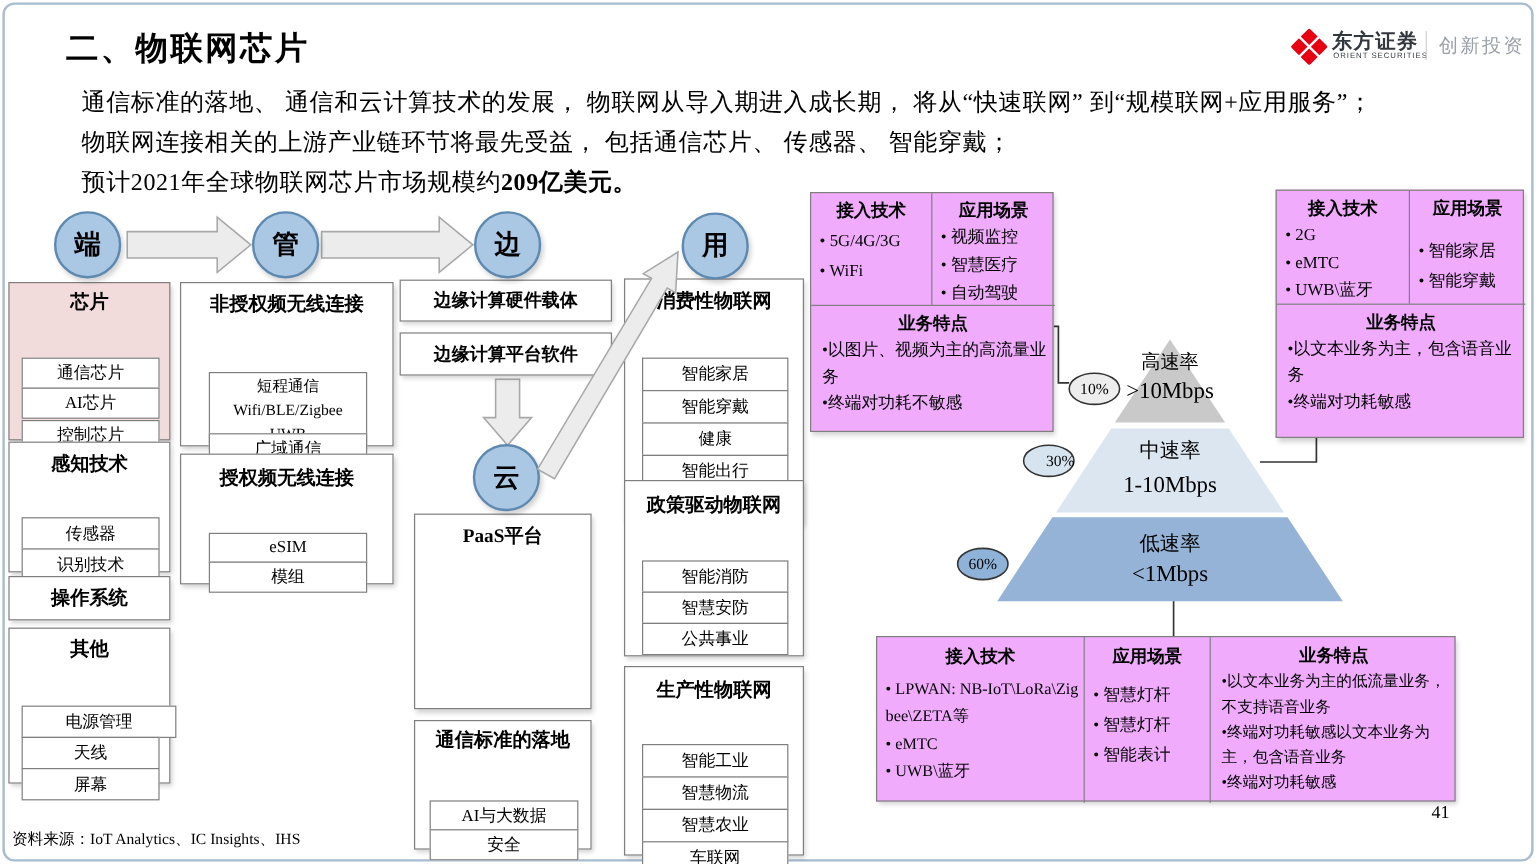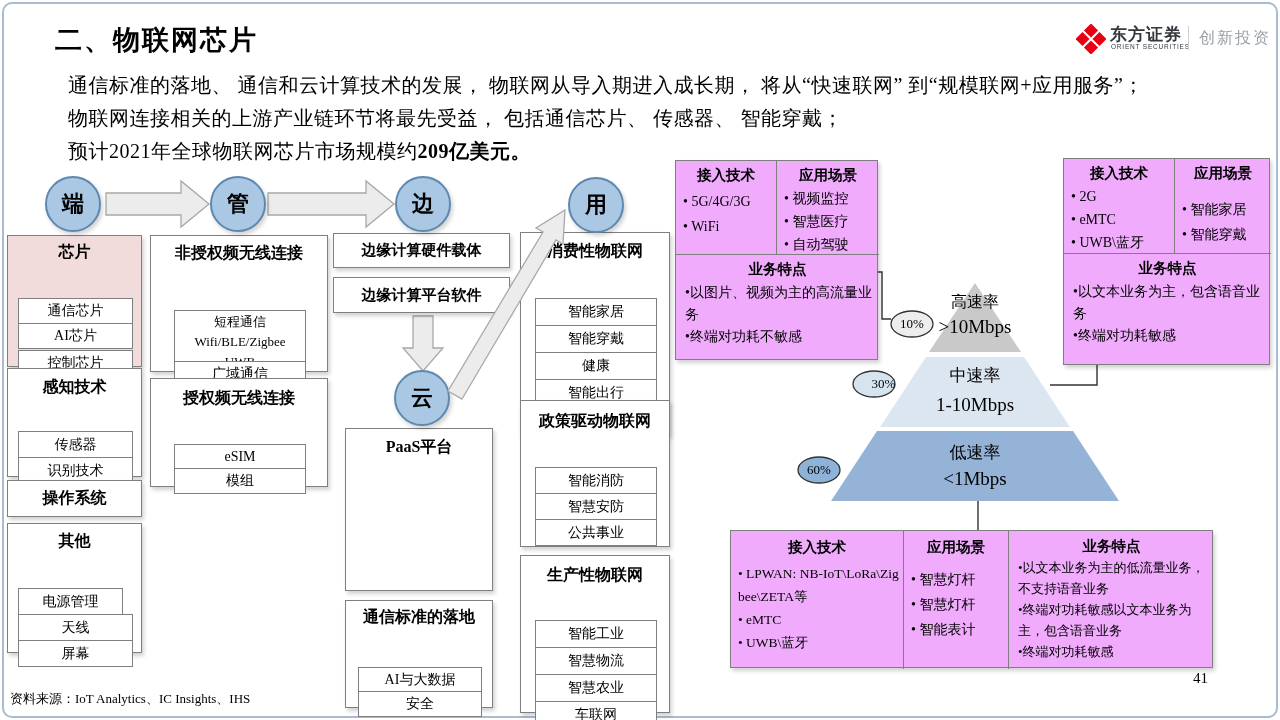--- a/index.html
+++ b/index.html
@@ -109,21 +109,21 @@
   <div class="abs box lvl2" style="left:7px;top:368px;width:135px;height:109px;">
     <div class="box-title" style="top:8px;">感知技术</div>
     <div class="cell" style="left:10px;top:42px;width:115px;height:27px;">传感器</div>
     <div class="cell" style="left:10px;top:68px;width:115px;height:27px;">识别技术</div>
   </div>
 
   <div class="abs box center-title lvl2" style="left:7px;top:480px;width:135px;height:37px;">操作系统</div>
 
   <div class="abs box lvl2" style="left:7px;top:523px;width:135px;height:130px;">
     <div class="box-title" style="top:7px;">其他</div>
-    <div class="cell" style="left:10px;top:44px;width:105px;height:27px;">电源管理</div>
+    <div class="cell" style="left:10px;top:44px;width:129px;height:27px;">电源管理</div>
     <div class="cell" style="left:10px;top:70px;width:115px;height:27px;">天线</div>
     <div class="cell" style="left:10px;top:96px;width:115px;height:27px;">屏幕</div>
   </div>
 
   <div class="abs box lvl2" style="left:150px;top:235px;width:178px;height:137px;">
     <div class="box-title" style="top:7px;">非授权频无线连接</div>
     <div class="cell pre" style="left:23px;top:54px;width:132px;height:64px;font-size:13px;line-height:20px;text-align:center;">短程通信
 Wifi/BLE/Zigbee
 UWB</div>
     <div class="cell" style="left:23px;top:105px;width:132px;height:25px;">广域通信</div>

